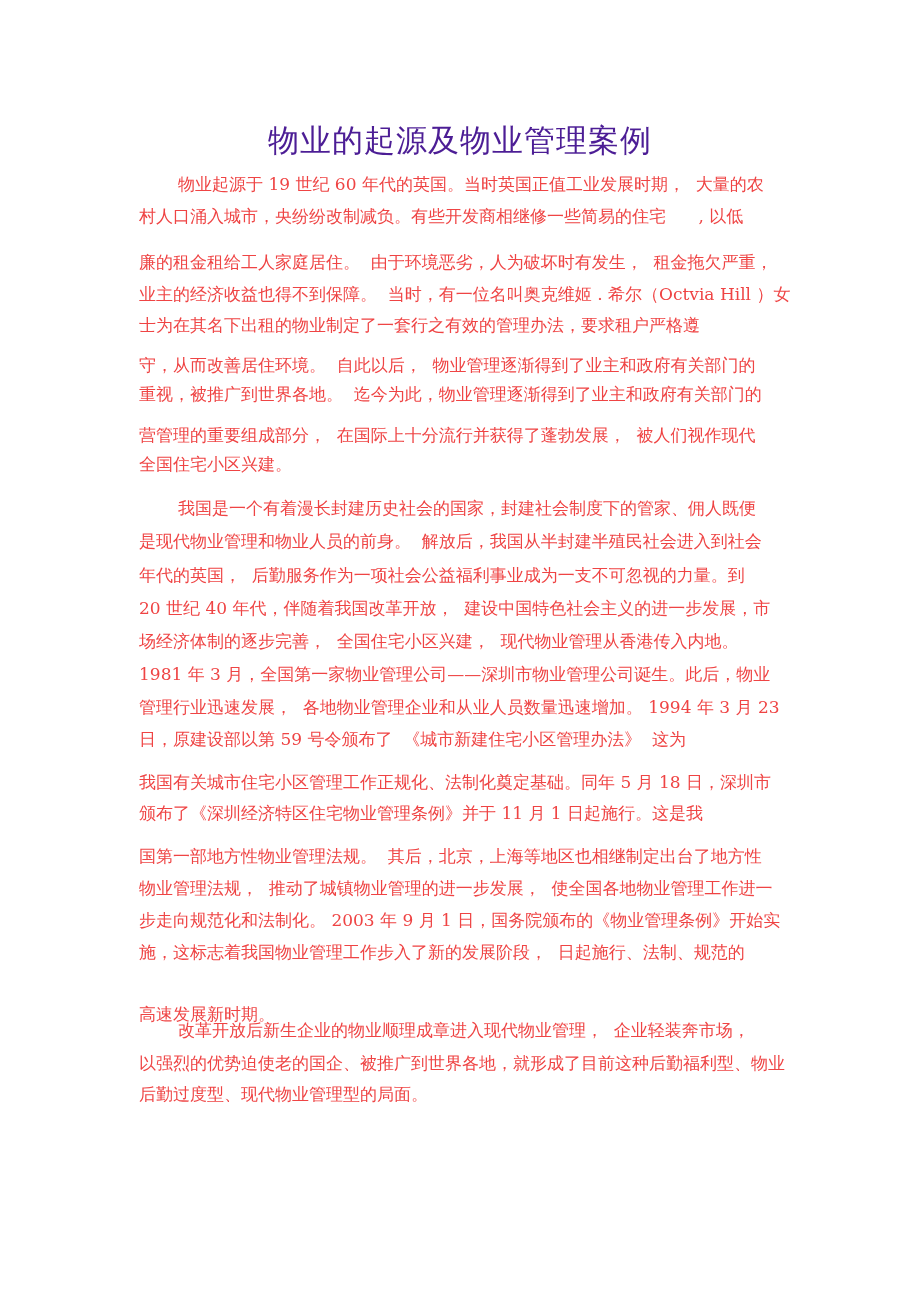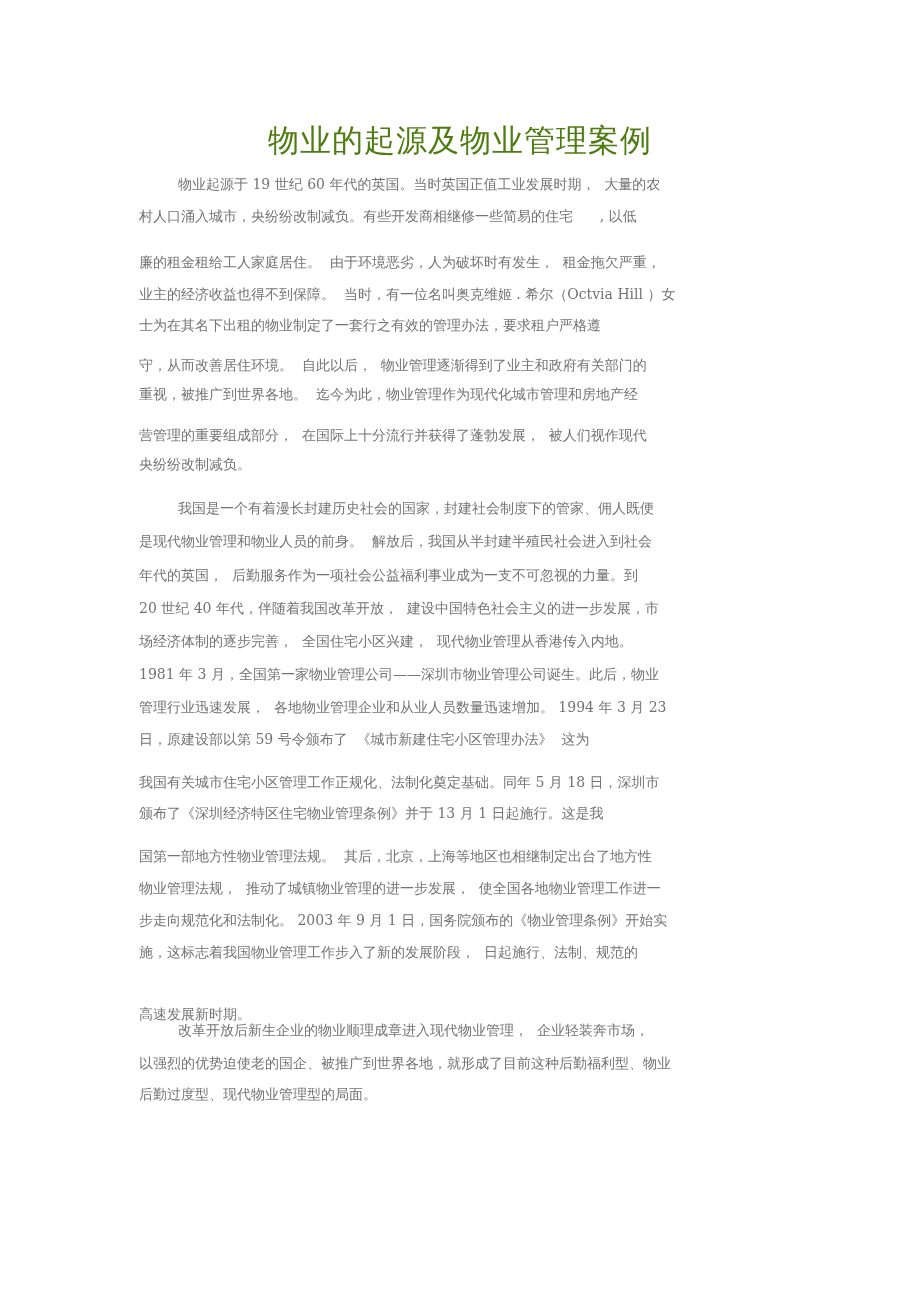--- a/index.html
+++ b/index.html
@@ -1,48 +1,48 @@
 <!DOCTYPE html>
 <html><head>
 <meta charset="utf-8">
 <style>
   html, body { margin:0; padding:0; background:#ffffff; }
   body { width:920px; height:1303px; position:relative; overflow:hidden;
          font-family:"DejaVu Serif","Liberation Serif",serif; color:#1a1a1a; }
   .title { position:absolute; left:0; width:920px; top:120px; text-align:center;
-           font-size:31px; letter-spacing:1px; color:#4d7c0f; line-height:40px; }
-  .line { position:absolute; left:139px; font-size:14px; line-height:22px; white-space:pre; color:#737373; }
+           font-size:31px; letter-spacing:1px; color:#4c1d95; line-height:40px; }
+  .line { position:absolute; left:139px; font-size:17px; line-height:22px; white-space:pre; color:#ef4444; }
   .indent { left:178px; }
 </style>
 </head>
 <body>
 
 <div>
   <div class="title">物业的起源及物业管理案例</div>
 
   <div class="line indent" style="top:173px">物业起源于 19 世纪 60 年代的英国。当时英国正值工业发展时期，  大量的农</div>
   <div class="line" style="top:205px">村人口涌入城市，央纷纷改制减负。有些开发商相继修一些简易的住宅      , 以低</div>
   <div class="line" style="top:251px">廉的租金租给工人家庭居住。  由于环境恶劣，人为破坏时有发生，  租金拖欠严重，</div>
   <div class="line" style="top:283px">业主的经济收益也得不到保障。  当时，有一位名叫奥克维姬 . 希尔（Octvia Hill ）女</div>
   <div class="line" style="top:314px">士为在其名下出租的物业制定了一套行之有效的管理办法，要求租户严格遵</div>
   <div class="line" style="top:354px">守，从而改善居住环境。  自此以后，  物业管理逐渐得到了业主和政府有关部门的</div>
-  <div class="line" style="top:383px">重视，被推广到世界各地。  迄今为此，物业管理作为现代化城市管理和房地产经</div>
+  <div class="line" style="top:383px">重视，被推广到世界各地。  迄今为此，物业管理逐渐得到了业主和政府有关部门的</div>
   <div class="line" style="top:424px">营管理的重要组成部分，  在国际上十分流行并获得了蓬勃发展，  被人们视作现代</div>
-  <div class="line" style="top:453px">央纷纷改制减负。</div>
+  <div class="line" style="top:453px">全国住宅小区兴建。</div>
 
   <div class="line indent" style="top:497px">我国是一个有着漫长封建历史社会的国家，封建社会制度下的管家、佣人既便</div>
   <div class="line" style="top:530px">是现代物业管理和物业人员的前身。  解放后，我国从半封建半殖民社会进入到社会</div>
   <div class="line" style="top:564px">年代的英国，  后勤服务作为一项社会公益福利事业成为一支不可忽视的力量。到</div>
   <div class="line" style="top:597px">20 世纪 40 年代，伴随着我国改革开放，  建设中国特色社会主义的进一步发展，市</div>
   <div class="line" style="top:630px">场经济体制的逐步完善，  全国住宅小区兴建，  现代物业管理从香港传入内地。</div>
   <div class="line" style="top:663px">1981 年 3 月，全国第一家物业管理公司——深圳市物业管理公司诞生。此后，物业</div>
   <div class="line" style="top:696px">管理行业迅速发展，  各地物业管理企业和从业人员数量迅速增加。 1994 年 3 月 23</div>
   <div class="line" style="top:728px">日，原建设部以第 59 号令颁布了  《城市新建住宅小区管理办法》  这为</div>
   <div class="line" style="top:771px">我国有关城市住宅小区管理工作正规化、法制化奠定基础。同年 5 月 18 日，深圳市</div>
-  <div class="line" style="top:802px">颁布了《深圳经济特区住宅物业管理条例》并于 13 月 1 日起施行。这是我</div>
+  <div class="line" style="top:802px">颁布了《深圳经济特区住宅物业管理条例》并于 11 月 1 日起施行。这是我</div>
   <div class="line" style="top:845px">国第一部地方性物业管理法规。  其后，北京，上海等地区也相继制定出台了地方性</div>
   <div class="line" style="top:877px">物业管理法规，  推动了城镇物业管理的进一步发展，  使全国各地物业管理工作进一</div>
   <div class="line" style="top:909px">步走向规范化和法制化。 2003 年 9 月 1 日，国务院颁布的《物业管理条例》开始实</div>
   <div class="line" style="top:941px">施，这标志着我国物业管理工作步入了新的发展阶段，  日起施行、法制、规范的</div>
   <div class="line" style="top:1003px">高速发展新时期。</div>
 
   <div class="line indent" style="top:1019px">改革开放后新生企业的物业顺理成章进入现代物业管理，  企业轻装奔市场，</div>
   <div class="line" style="top:1052px">以强烈的优势迫使老的国企、被推广到世界各地，就形成了目前这种后勤福利型、物业</div>
   <div class="line" style="top:1083px">后勤过度型、现代物业管理型的局面。</div>
 </div>

